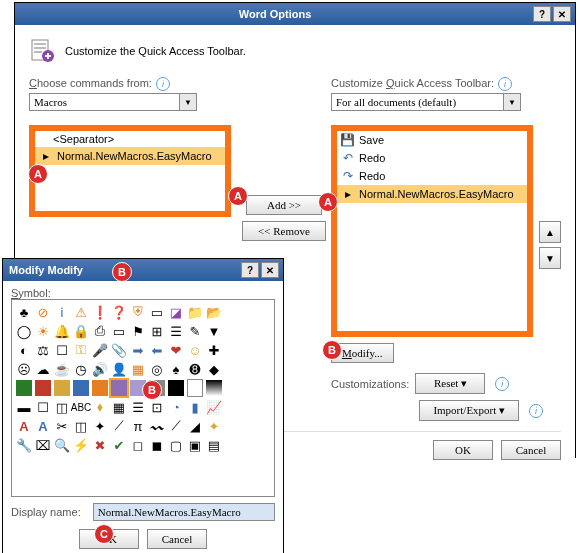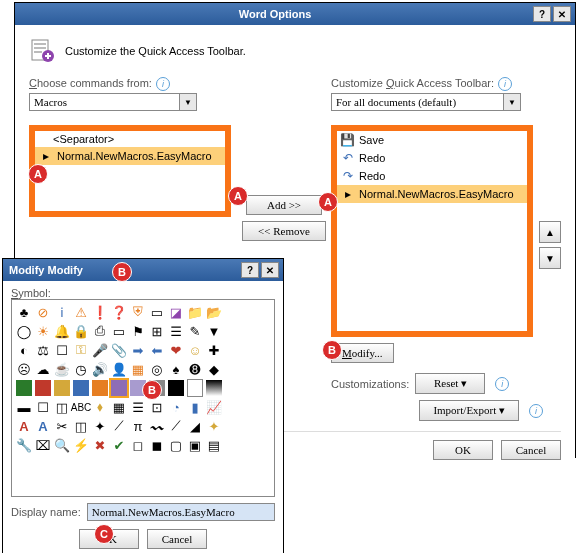--- a/index.html
+++ b/index.html
@@ -265,21 +265,21 @@
       <div class="ico" style="color:#c0392b">✖</div>
       <div class="ico" style="color:#2a7a2a">✔</div>
       <div class="ico">◻</div>
       <div class="ico">◼</div>
       <div class="ico">▢</div>
       <div class="ico">▣</div>
       <div class="ico">▤</div>
       <div class="ico"></div>
       <div class="ico"></div>
     </div>
-    <div style="display:flex;align-items:center;gap:6px;margin-top:6px">
+    <div style="display:flex;align-items:center;gap:12px;margin-top:6px">
       <span class="label">Display name:</span>
       <input style="flex: 1 1 0%; border: 1px solid rgb(136, 136, 136); padding: 2px 4px; font: 11px &quot;Segoe UI&quot;; background: rgb(214, 228, 245);" value="Normal.NewMacros.EasyMacro">
     </div>
     <div style="display:flex;justify-content:center;gap:8px;margin-top:8px">
       <button class="btn">OK</button>
       <button class="btn">Cancel</button>
     </div>
   </div>
 </div>
 

